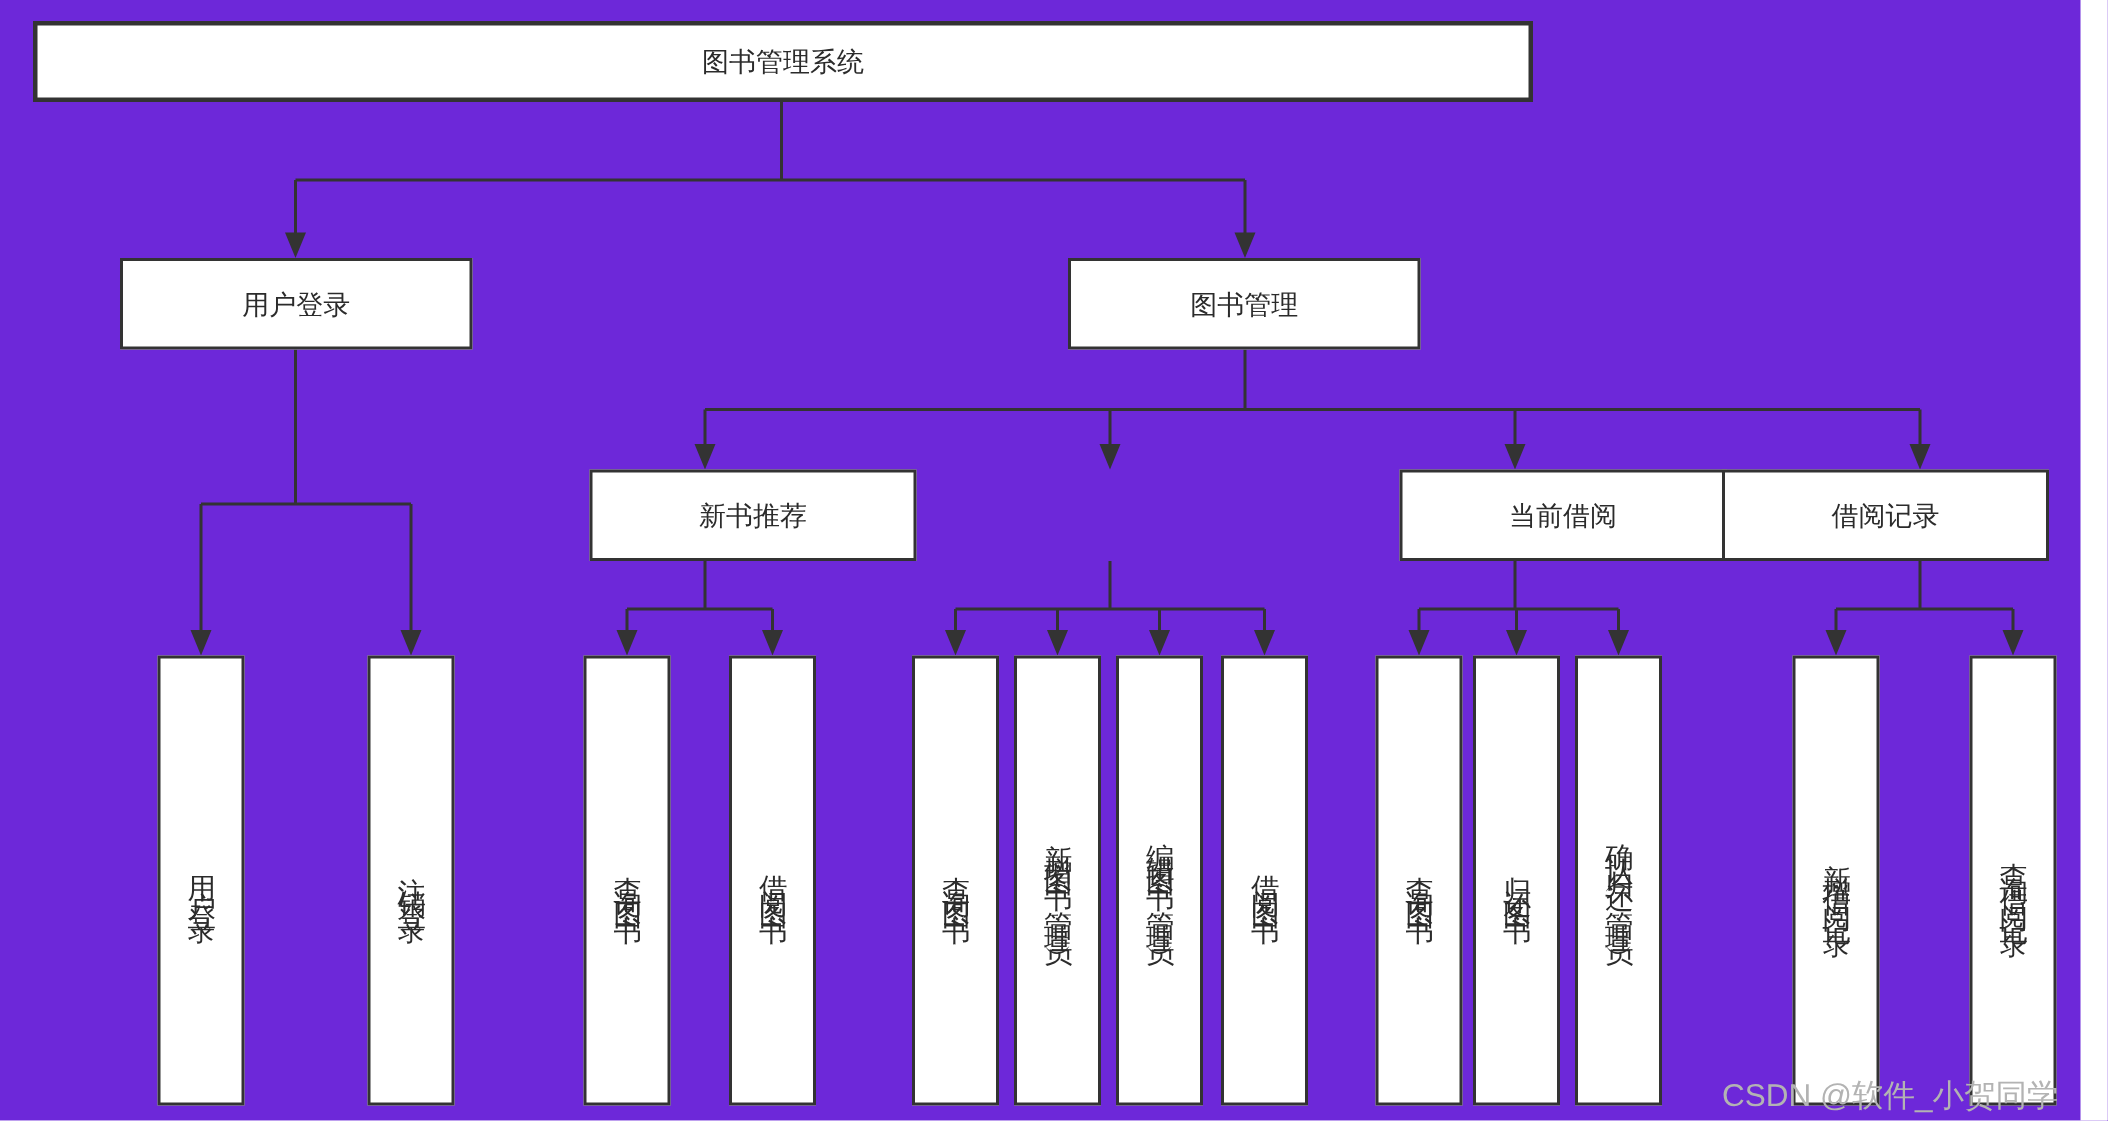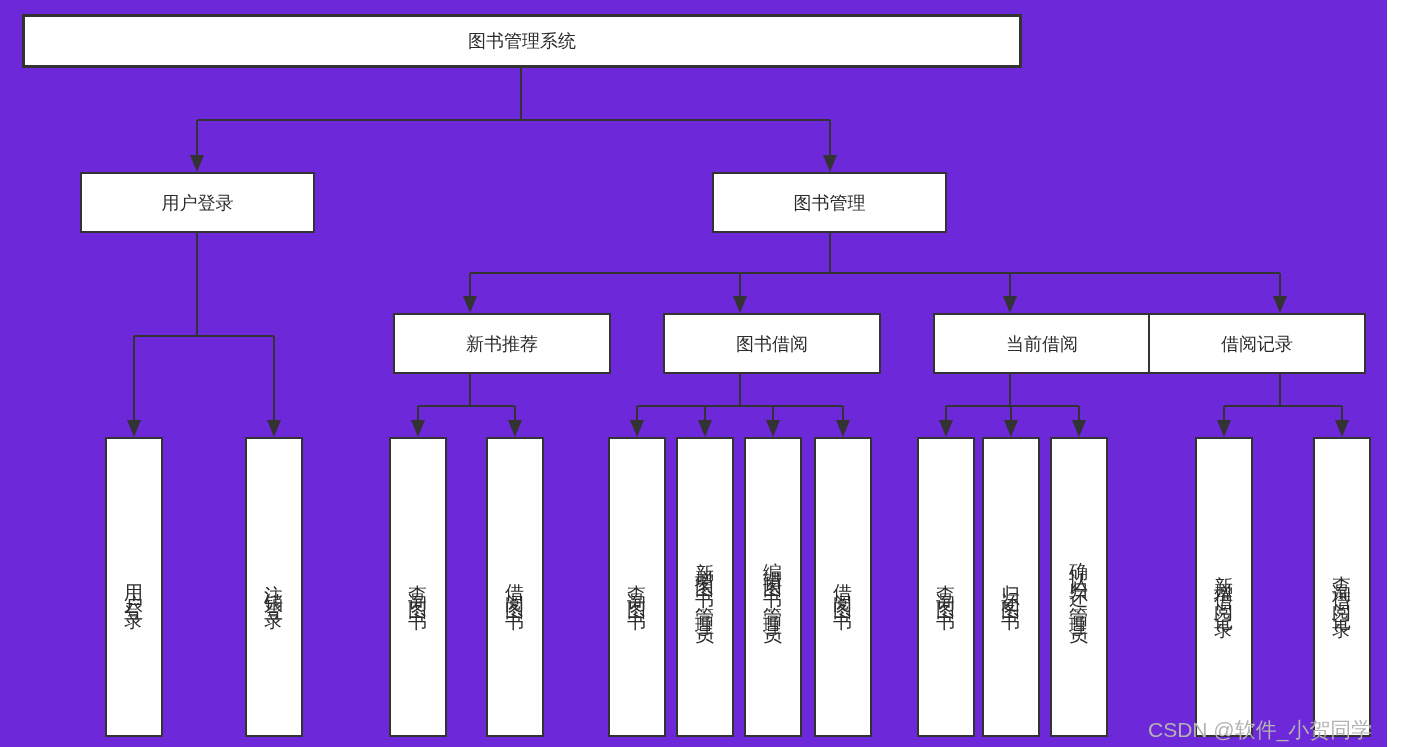--- a/index.html
+++ b/index.html
@@ -139,23 +139,20 @@
   <div class="box l2-0">
     <span>用户登录</span>
   </div>
   <div class="box l2-1">
     <span>图书管理</span>
   </div>
 
   <div class="box l3 l3-0">
     <span>新书推荐</span>
   </div>
-  <div class="box l3 l3-1">
-    <span>图书借阅</span>
-  </div>
   <div class="box l3 l3-2">
     <span>当前借阅</span>
   </div>
   <div class="box l3 l3-3">
     <span>借阅记录</span>
   </div>
 
   <div class="box leaf lf-0">
     <span>用户登录</span>
   </div>

